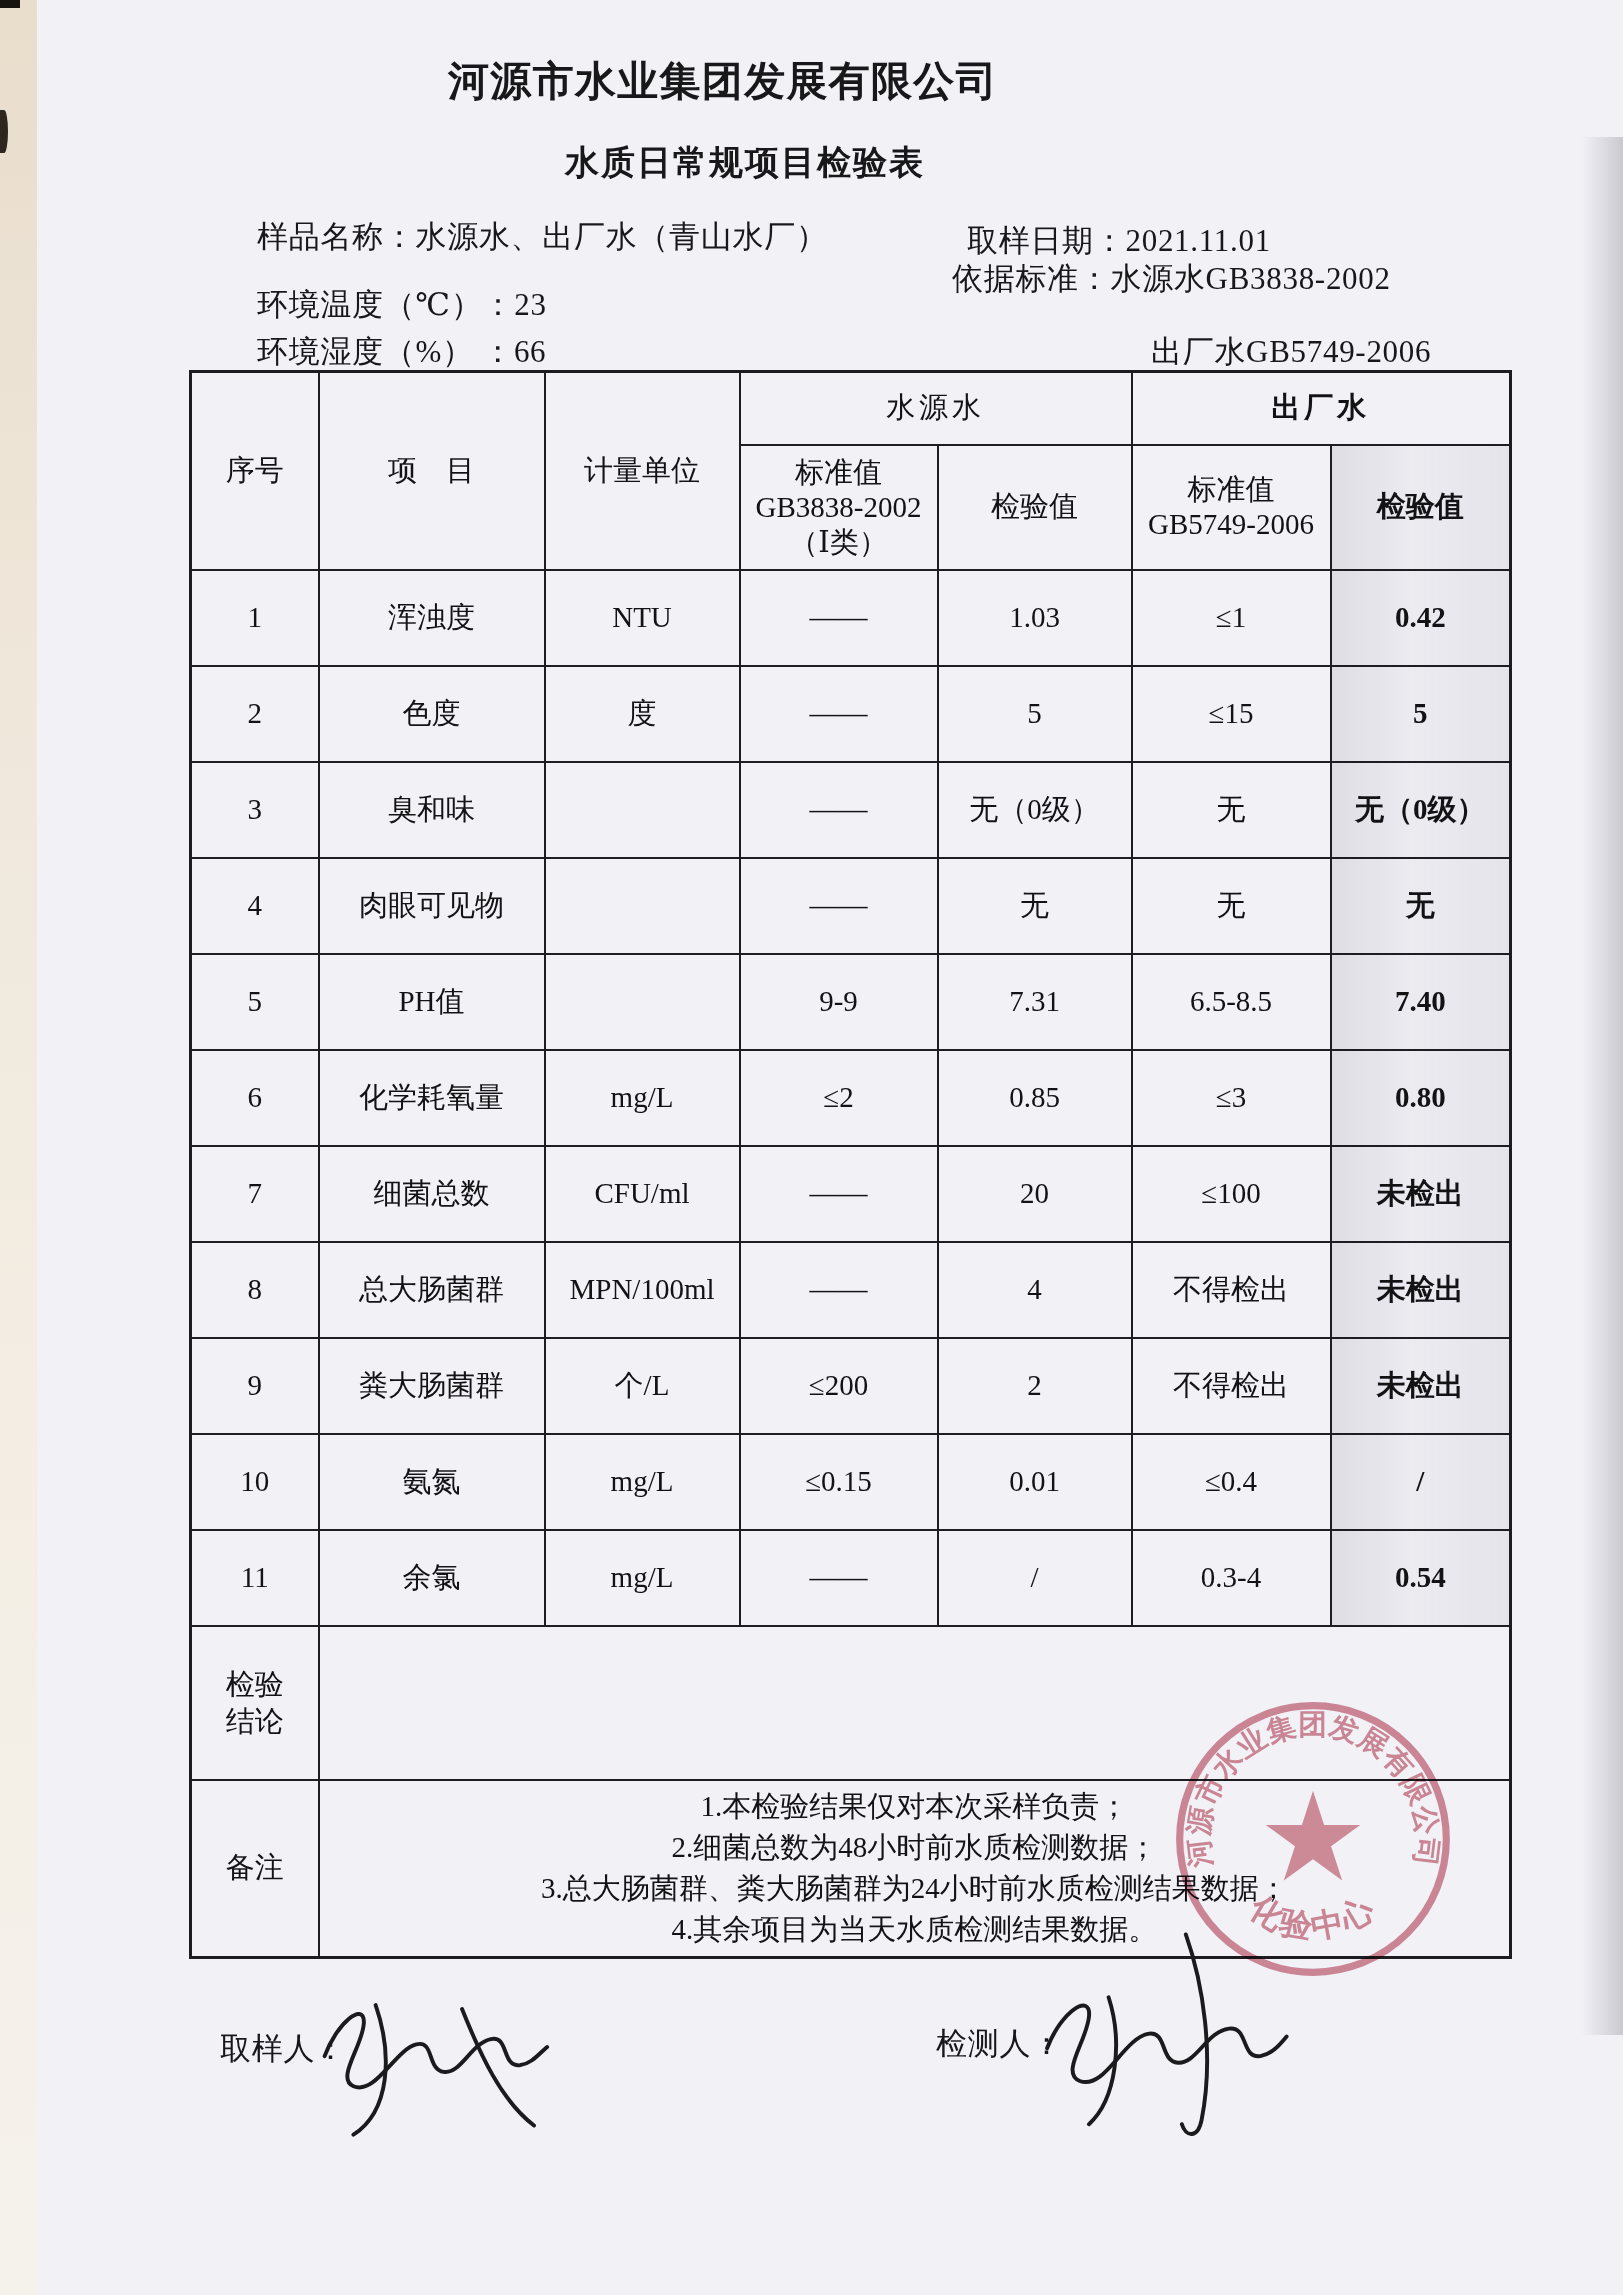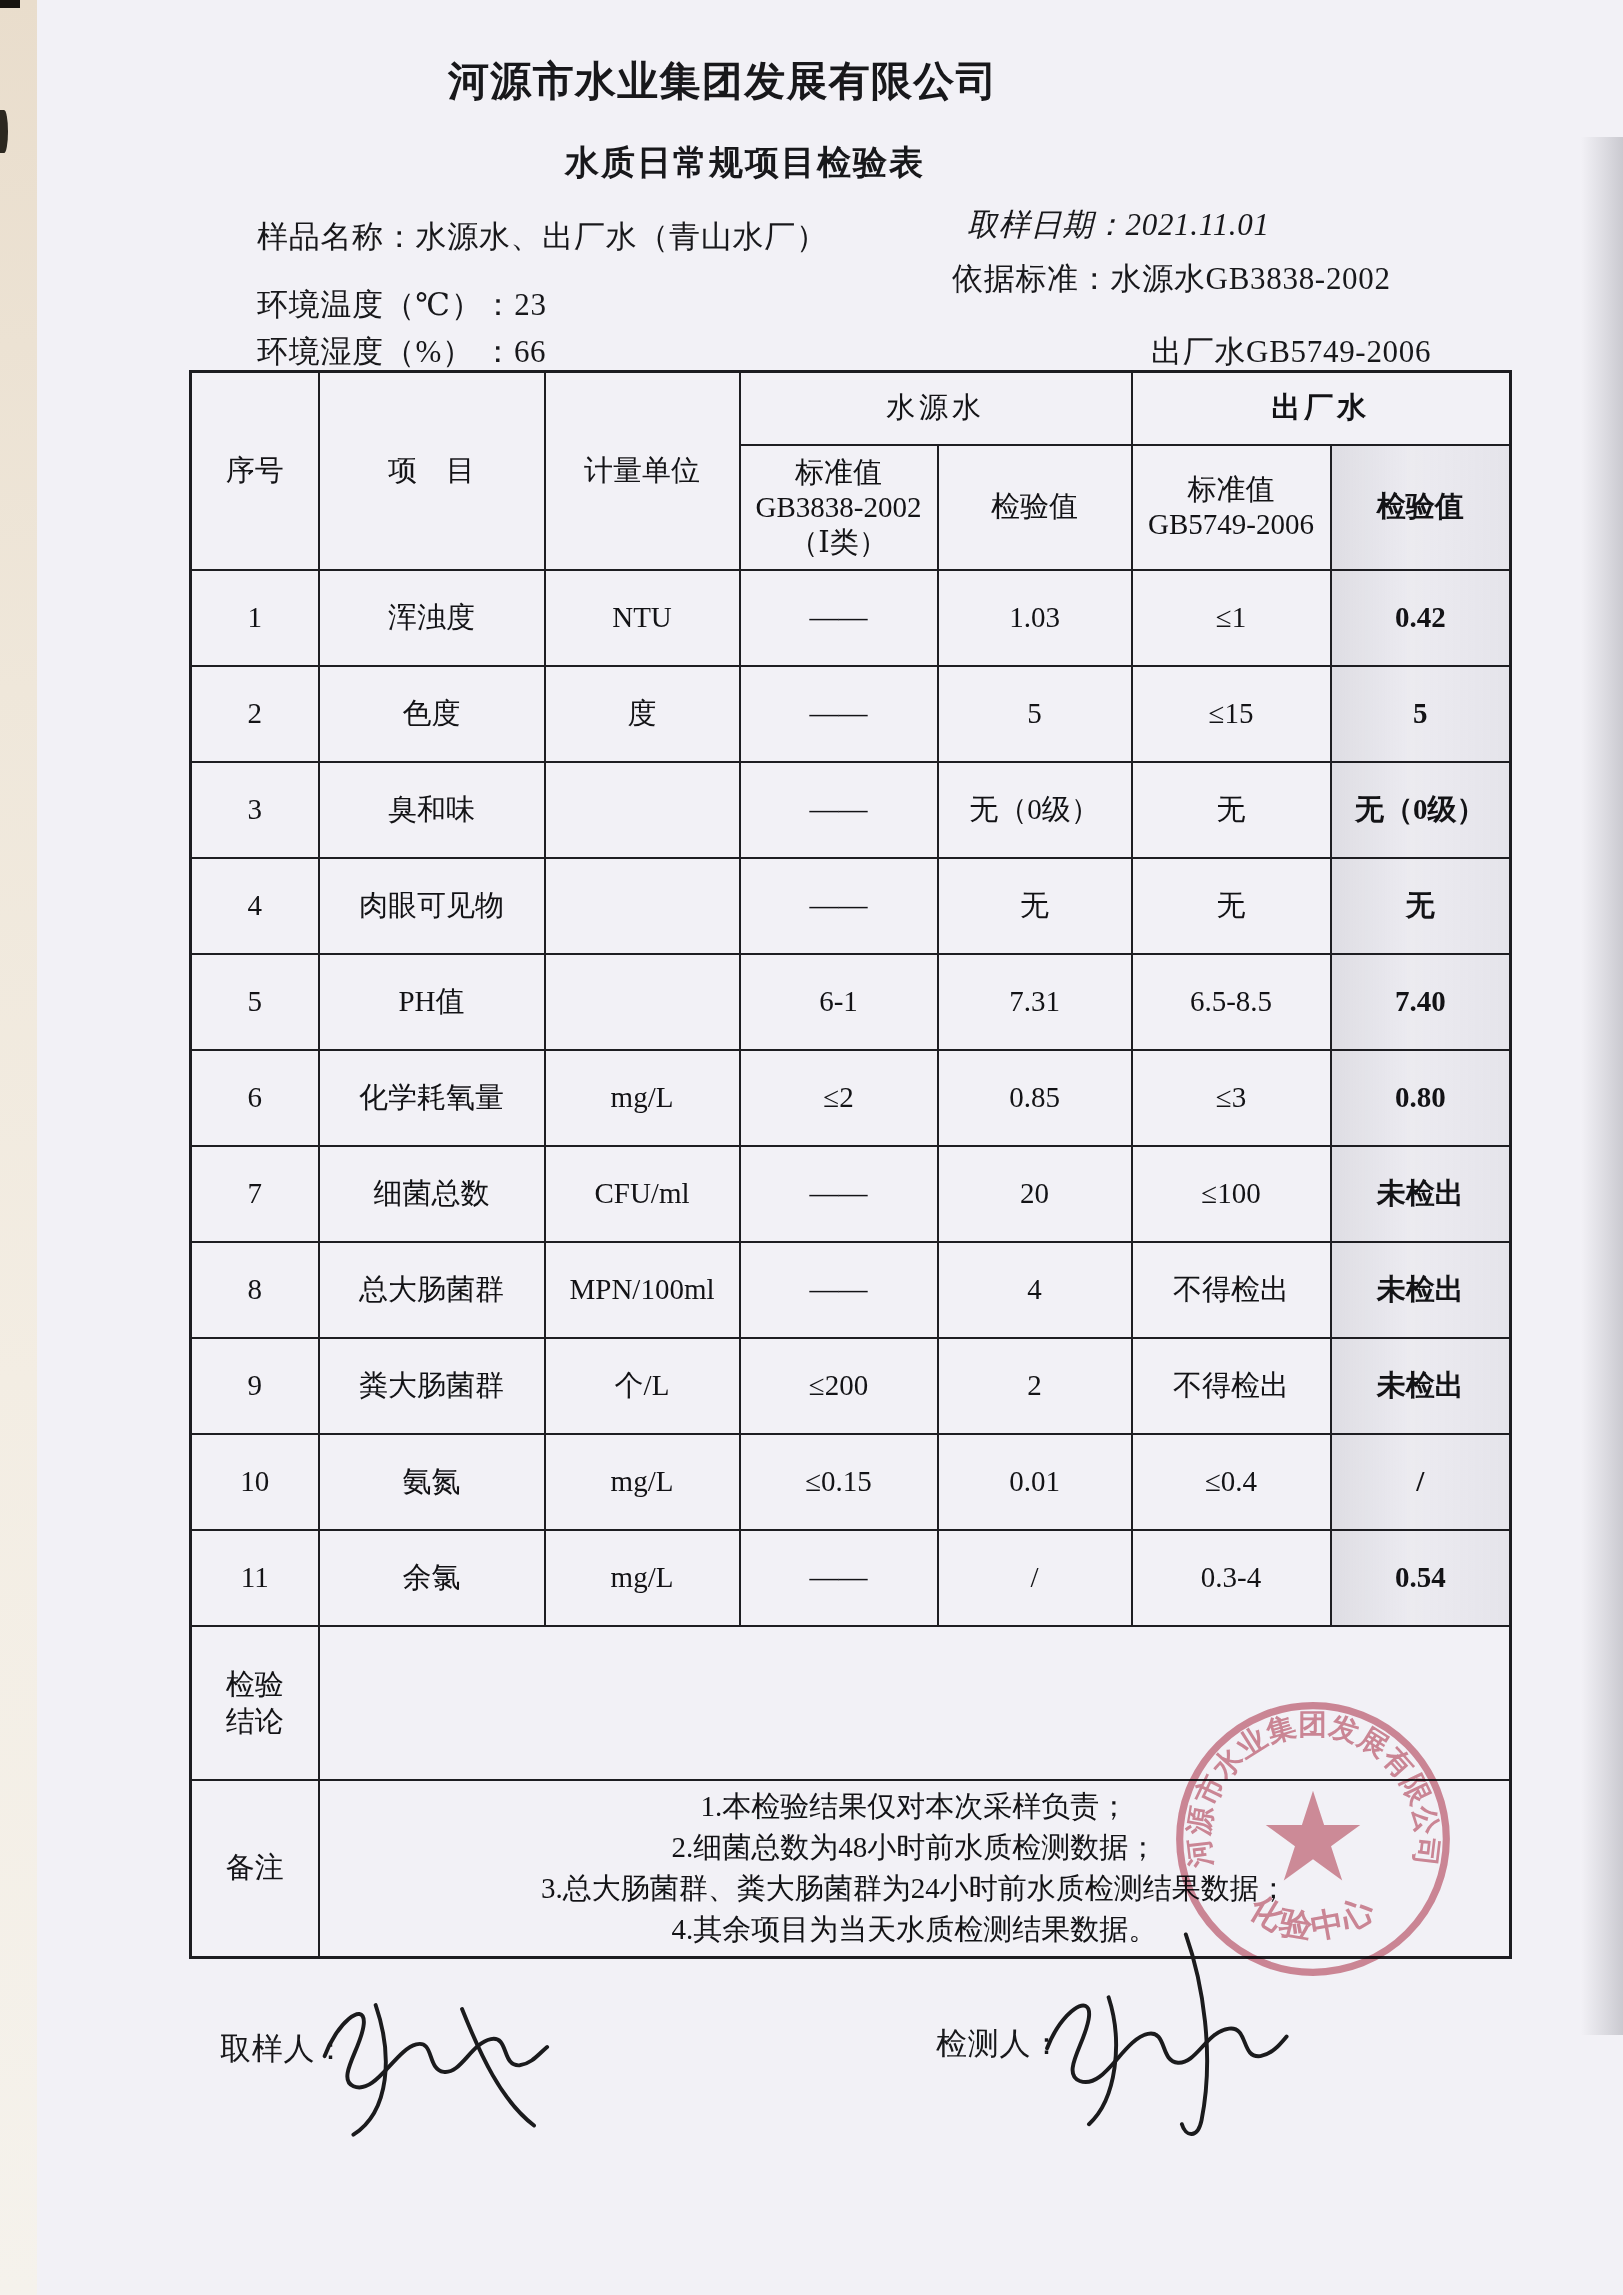--- a/index.html
+++ b/index.html
@@ -52,21 +52,21 @@
 
 <div class="edge-left"></div>
 <div class="corner-mark"></div>
 <div class="edge-blob"></div>
 <div class="edge-right"></div>
 
 <div class="title">河源市水业集团发展有限公司</div>
 <div class="subtitle">水质日常规项目检验表</div>
 
 <div class="info" style="left:257px;top:216px;"><span>样品名称：</span><span>水源水、出厂水（青山水厂）</span></div>
-<div class="info" style="left:967px;top:204px;font-style:italic;"><span>取样日期：</span><span>2021.11.01</span></div>
+<div class="info" style="left:967px;top:220px;"><span>取样日期：</span><span>2021.11.01</span></div>
 
 <div class="info" style="left:257px;top:284px;"><span>环境温度（℃）：</span><span>23</span></div>
 <div class="info" style="left:952px;top:258px;"><span>依据标准：</span><span>水源水GB3838-2002</span></div>
 
 <div class="info" style="left:257px;top:331px;"><span>环境湿度（%） ：</span><span>66</span></div>
 <div class="info" style="left:1151px;top:331px;"><span>出厂水GB5749-2006</span></div>
 
 <table class="report">
   <colgroup>
     <col style="width:128px">
@@ -128,21 +128,21 @@
     <td></td>
     <td>——</td>
     <td>无</td>
     <td>无</td>
     <td class="col7">无</td>
   </tr>
   <tr style="height:96px">
     <td>5</td>
     <td>PH值</td>
     <td></td>
-    <td>6-1</td>
+    <td>9-9</td>
     <td>7.31</td>
     <td>6.5-8.5</td>
     <td class="col7">7.40</td>
   </tr>
   <tr style="height:96px">
     <td>6</td>
     <td>化学耗氧量</td>
     <td>mg/L</td>
     <td>≤2</td>
     <td>0.85</td>

